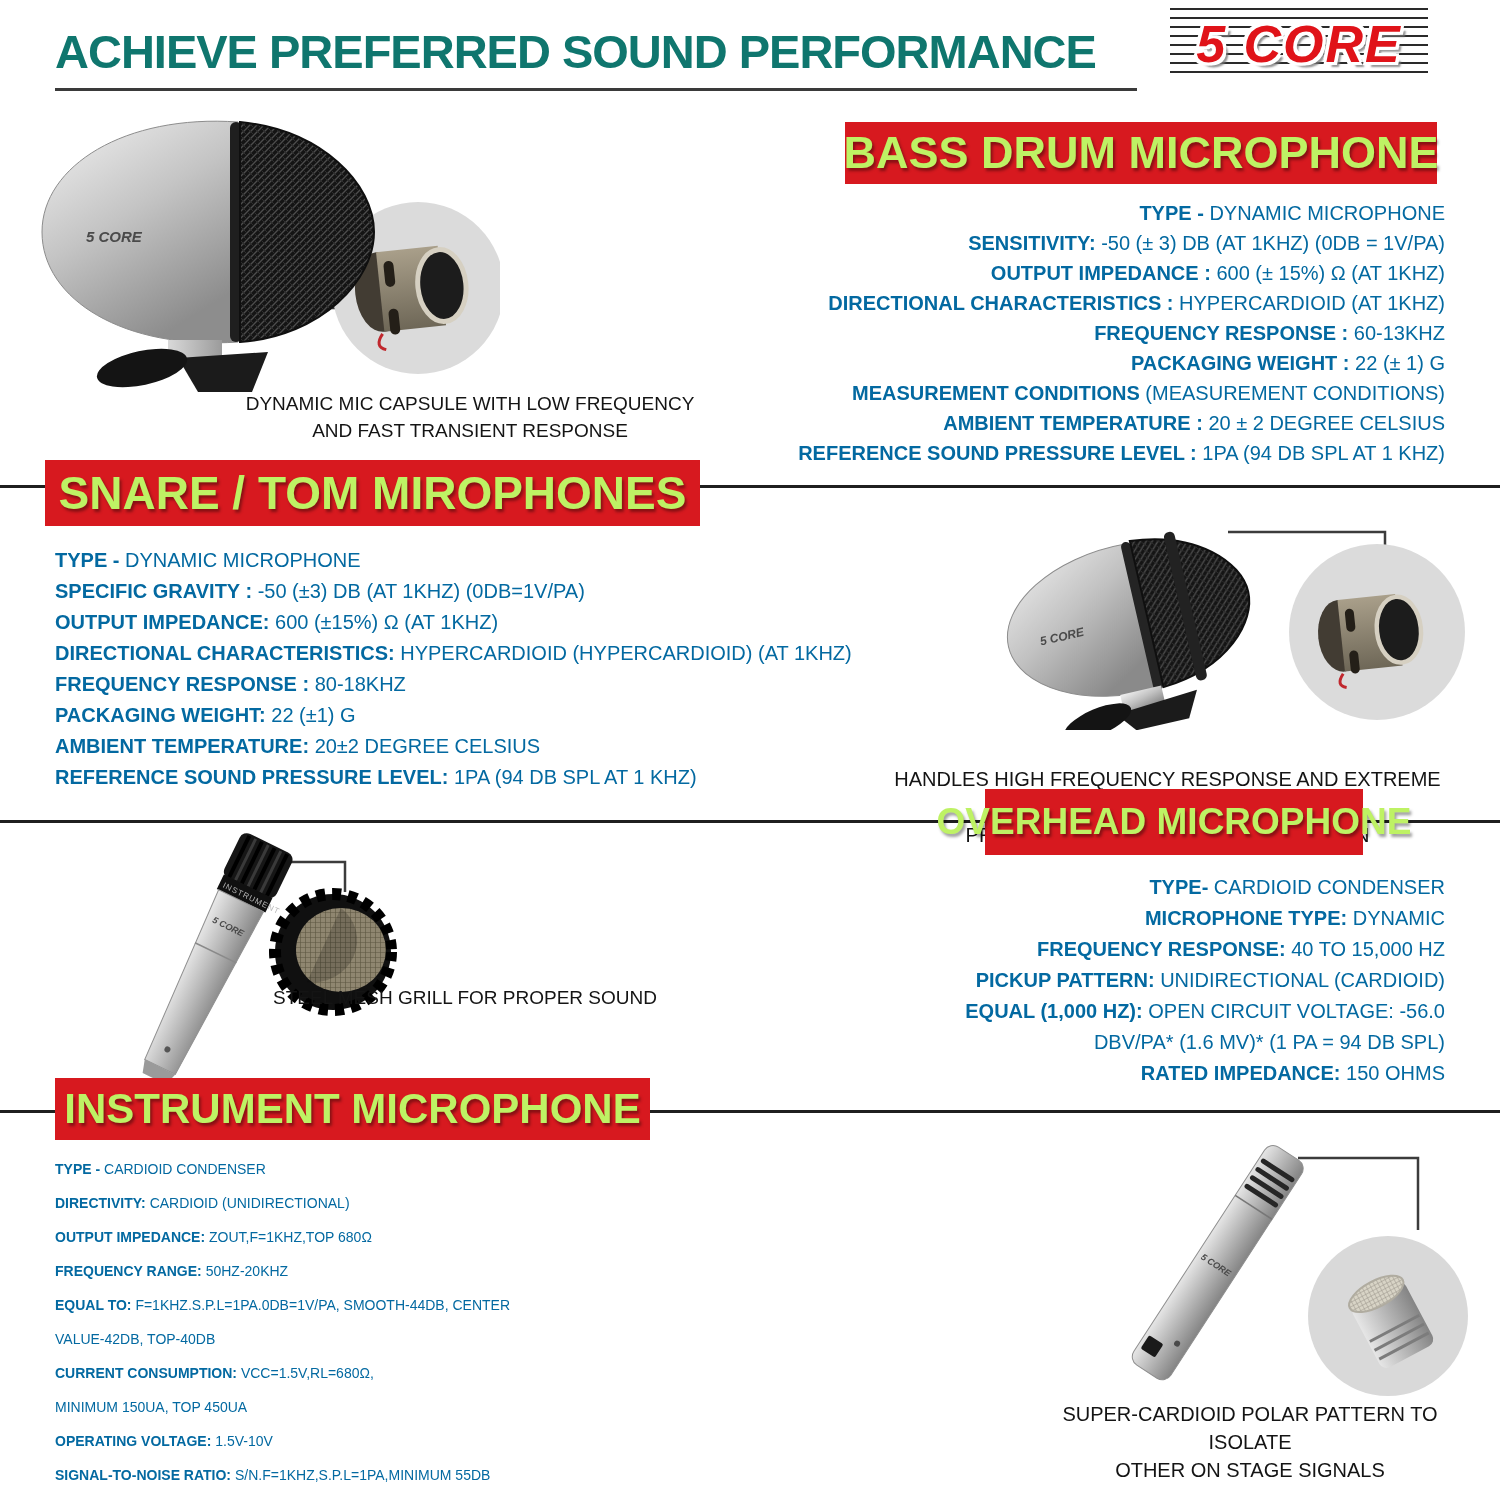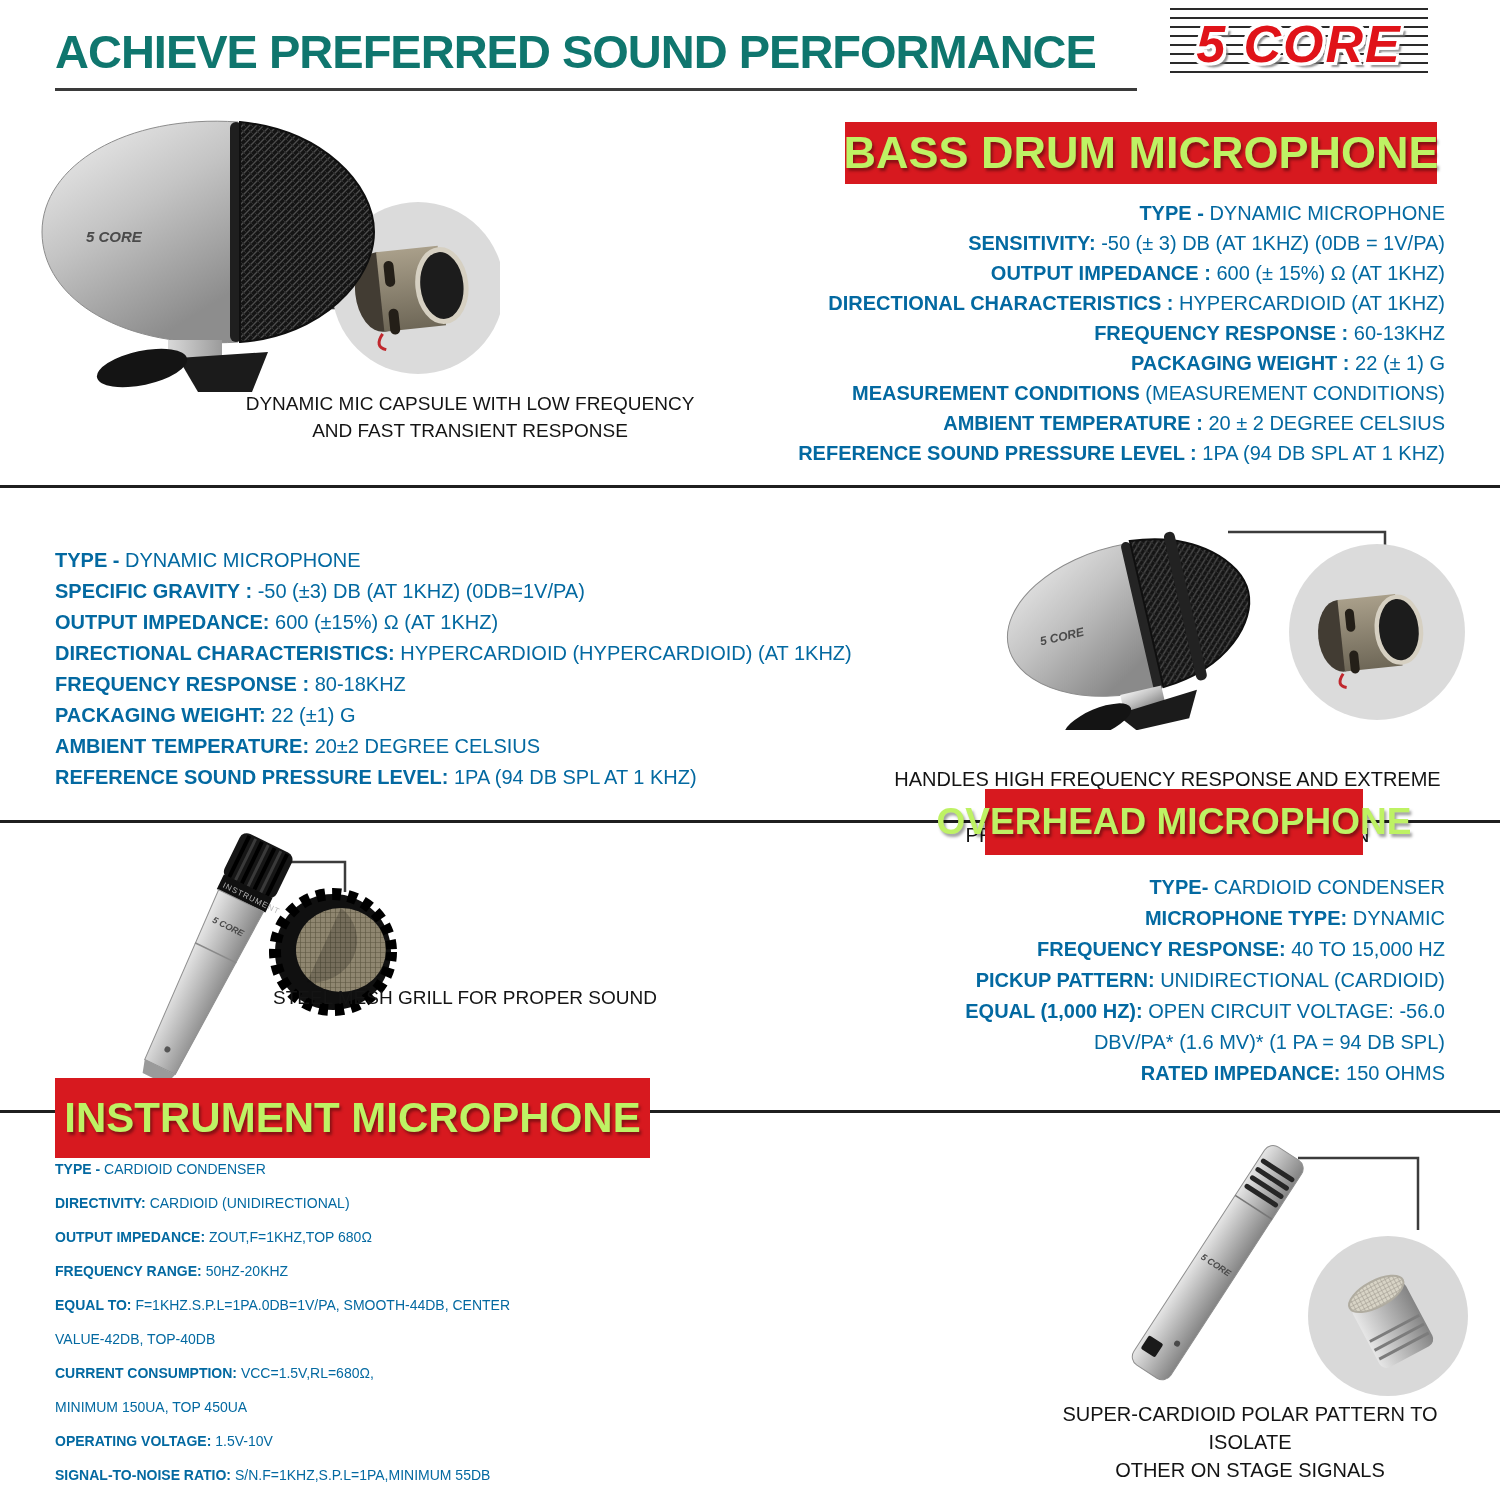--- a/index.html
+++ b/index.html
@@ -101,20 +101,23 @@
     <div class="spec"><span class="lbl">SENSITIVITY:</span> <span class="val">-50 (± 3) DB (AT 1KHZ) (0DB = 1V/PA)</span></div>
     <div class="spec"><span class="lbl">OUTPUT IMPEDANCE :</span> <span class="val">600 (± 15%) Ω (AT 1KHZ)</span></div>
     <div class="spec"><span class="lbl">DIRECTIONAL CHARACTERISTICS :</span> <span class="val">HYPERCARDIOID (AT 1KHZ)</span></div>
     <div class="spec"><span class="lbl">FREQUENCY RESPONSE :</span> <span class="val">60-13KHZ</span></div>
     <div class="spec"><span class="lbl">PACKAGING WEIGHT :</span> <span class="val">22 (± 1) G</span></div>
     <div class="spec"><span class="lbl">MEASUREMENT CONDITIONS</span> <span class="val">(MEASUREMENT CONDITIONS)</span></div>
     <div class="spec"><span class="lbl">AMBIENT TEMPERATURE :</span> <span class="val">20 ± 2 DEGREE CELSIUS</span></div>
     <div class="spec"><span class="lbl">REFERENCE SOUND PRESSURE LEVEL :</span> <span class="val">1PA (94 DB SPL AT 1 KHZ)</span></div>
   </div>
 
+  <div class="banner" style="left:45px; top:460px; width:655px; height:66px; font-size:46px;">
+    <span>SNARE / TOM MIROPHONES</span>
+  </div>
   <div class="specs snare" style="left:55px; top:545px; width:845px;">
     <div class="spec"><span class="lbl">TYPE -</span> <span class="val">DYNAMIC MICROPHONE</span></div>
     <div class="spec"><span class="lbl">SPECIFIC GRAVITY :</span> <span class="val">-50 (±3) DB (AT 1KHZ) (0DB=1V/PA)</span></div>
     <div class="spec"><span class="lbl">OUTPUT IMPEDANCE:</span> <span class="val">600 (±15%) Ω (AT 1KHZ)</span></div>
     <div class="spec"><span class="lbl">DIRECTIONAL CHARACTERISTICS:</span> <span class="val">HYPERCARDIOID (HYPERCARDIOID) (AT 1KHZ)</span></div>
     <div class="spec"><span class="lbl">FREQUENCY RESPONSE :</span> <span class="val">80-18KHZ</span></div>
     <div class="spec"><span class="lbl">PACKAGING WEIGHT:</span> <span class="val">22 (±1) G</span></div>
     <div class="spec"><span class="lbl">AMBIENT TEMPERATURE:</span> <span class="val">20±2 DEGREE CELSIUS</span></div>
     <div class="spec"><span class="lbl">REFERENCE SOUND PRESSURE LEVEL:</span> <span class="val">1PA (94 DB SPL AT 1 KHZ)</span></div>
   </div>
@@ -208,21 +211,21 @@
         <path d="M90,70 L140,70 L132,255 L98,255 Z" fill="url(#silverC)" stroke="#909090" stroke-width="1"></path>
         <line x1="92" y1="128" x2="138" y2="128" stroke="#8a8a8a" stroke-width="1.5"></line>
         <text x="98" y="102" font-size="9" font-weight="bold" font-style="italic" fill="#4a4a4a">5 CORE</text>
         <path d="M98,255 L132,255 L128,268 L102,268 Z" fill="#9a9a9a"></path>
         <circle cx="114" cy="236" r="3" fill="#555555"></circle>
       </g>
     </svg>
   </div>
   <div class="caption" style="left:230px; top:984px; width:470px;">STEEL MESH GRILL FOR PROPER SOUND</div>
 
-  <div class="banner" style="left:55px; top:1078px; width:595px; height:80px; font-size:42px;">
+  <div class="banner" style="left:55px; top:1078px; width:595px; height:62px; font-size:42px;">
     <span>INSTRUMENT MICROPHONE</span>
   </div>
   <div class="specs instrument" style="left:55px; top:1152px; width:760px;">
     <div class="spec"><span class="lbl">TYPE -</span> <span class="val">CARDIOID CONDENSER</span></div>
     <div class="spec"><span class="lbl">DIRECTIVITY:</span> <span class="val">CARDIOID (UNIDIRECTIONAL)</span></div>
     <div class="spec"><span class="lbl">OUTPUT IMPEDANCE:</span> <span class="val">ZOUT,F=1KHZ,TOP 680Ω</span></div>
     <div class="spec"><span class="lbl">FREQUENCY RANGE:</span> <span class="val">50HZ-20KHZ</span></div>
     <div class="spec"><span class="lbl">EQUAL TO:</span> <span class="val">F=1KHZ.S.P.L=1PA.0DB=1V/PA, SMOOTH-44DB, CENTER
 VALUE-42DB, TOP-40DB</span></div>
     <div class="spec"><span class="lbl">CURRENT CONSUMPTION:</span> <span class="val">VCC=1.5V,RL=680Ω,

